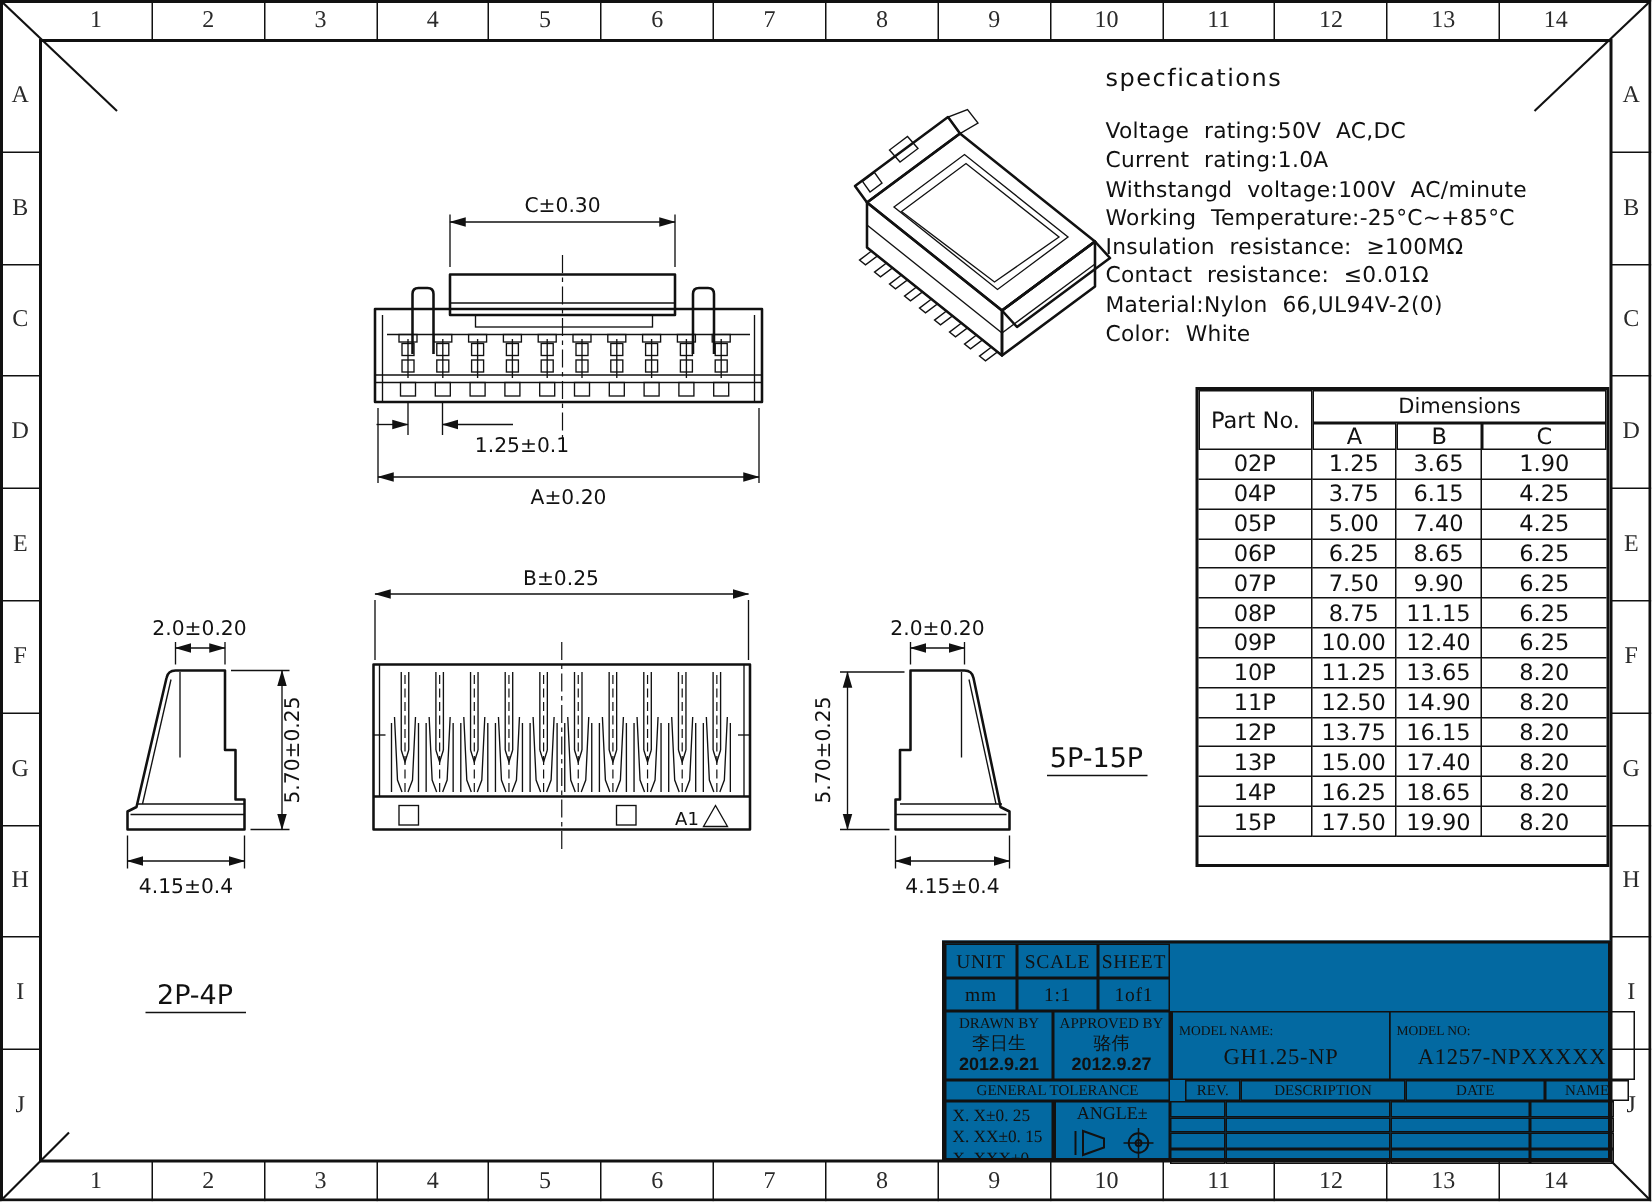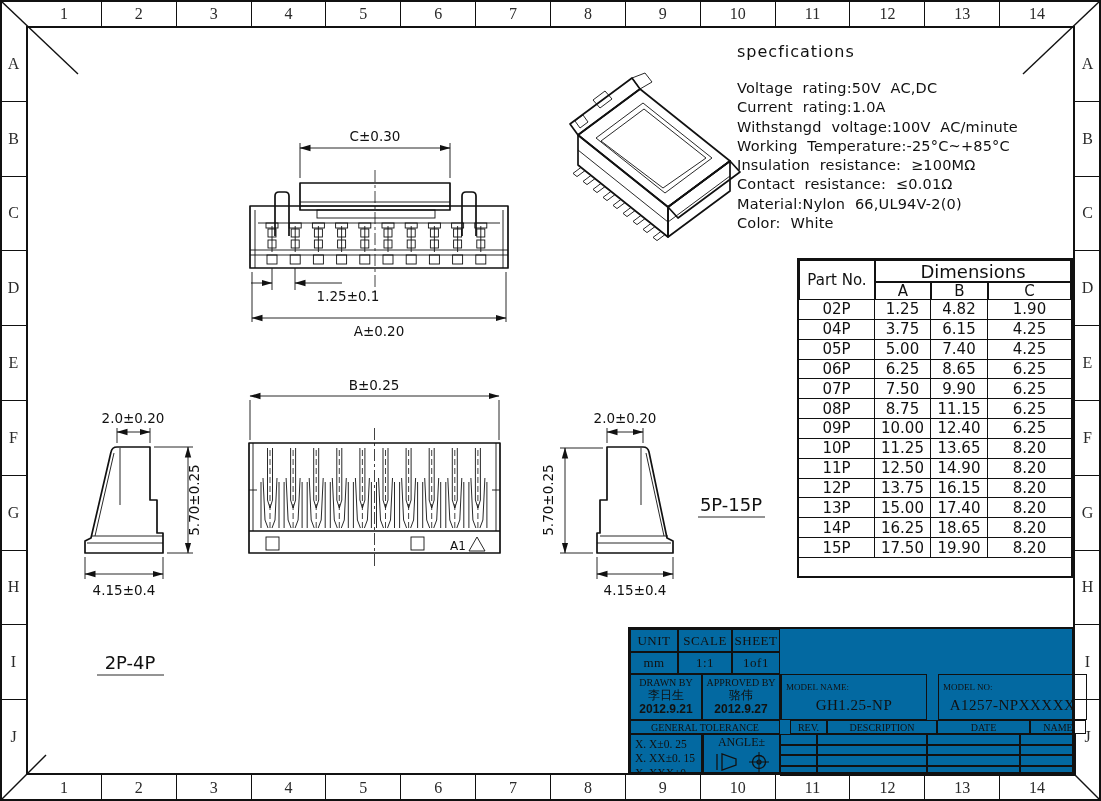--- a/index.html
+++ b/index.html
@@ -464,30 +464,30 @@
         <div class="ln">Working Temperature:-25°C~+85°C</div>
         <div class="ln">Insulation resistance: ≥100MΩ</div>
         <div class="ln">Contact resistance: ≤0.01Ω</div>
         <div class="ln">Material:Nylon 66,UL94V-2(0)</div>
         <div class="ln">Color: White</div>
       </div>
   </div>
 
   <div id="dimtable" class="abs">
     <div class="hc" style="left:0;top:0;width:76px;height:40px;font-size:15px;">Part No.</div>
-    <div class="hc" style="left:76px;top:0;width:196px;height:22px;font-size:18px;">Dimensions</div>
+    <div class="hc" style="left:76px;top:0;width:196px;height:22px;font-size:14px;">Dimensions</div>
     <div class="hc" style="left:76px;top:22px;width:56px;height:18px;">A</div>
     <div class="hc" style="left:132px;top:22px;width:57px;height:18px;">B</div>
     <div class="hc" style="left:189px;top:22px;width:83px;height:18px;">C</div>
     <div class="rows">
 
     <div class="trow">
         <span>02P</span>
         <span>1.25</span>
-        <span>4.82</span>
+        <span>3.65</span>
         <span>1.90</span>
       </div>
         <div class="trow">
         <span>04P</span>
         <span>3.75</span>
         <span>6.15</span>
         <span>4.25</span>
       </div>
         <div class="trow">
         <span>05P</span>
@@ -596,21 +596,21 @@
           <line x1="1" y1="10" x2="21" y2="10" stroke="#111" stroke-width="1"></line>
           <line x1="11" y1="0" x2="11" y2="20" stroke="#111" stroke-width="1"></line>
         </svg>
       </span>
     </div>
 
     <div class="c modelcell" style="left:150px;top:45px;width:147px;height:46px;border-left:2px solid #111;">
       <span class="mlabel">MODEL NAME:</span>
       <span class="mval">GH1.25-NP</span>
     </div>
-    <div class="c modelcell" style="left:308px;top:45px;width:149px;height:46px;">
+    <div class="c modelcell" style="left:296px;top:45px;width:164px;height:46px;">
       <span class="mlabel">MODEL NO:</span>
       <span class="mval">A1257-NPXXXXX</span>
     </div>
 
     <div class="revrow" style="left:150px;top:91px;height:14px;padding-left:10px;">
       <div class="rw1 c small" style="position:static">REV.</div>
       <div class="rw2 c small" style="position:static">DESCRIPTION</div>
       <div class="rw3 c small" style="position:static">DATE</div>
       <div class="rw4 c small" style="position:static">NAME</div>
     </div>

